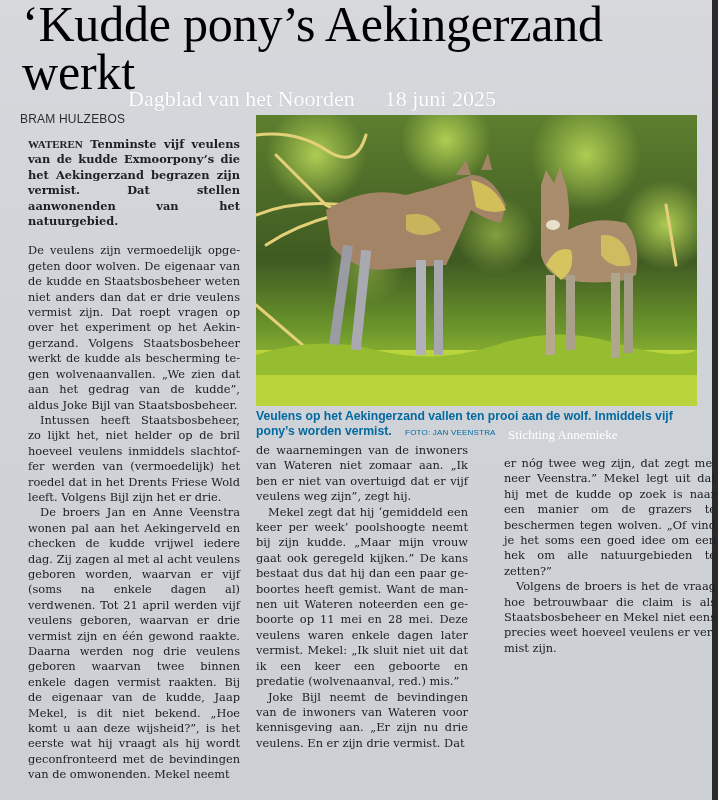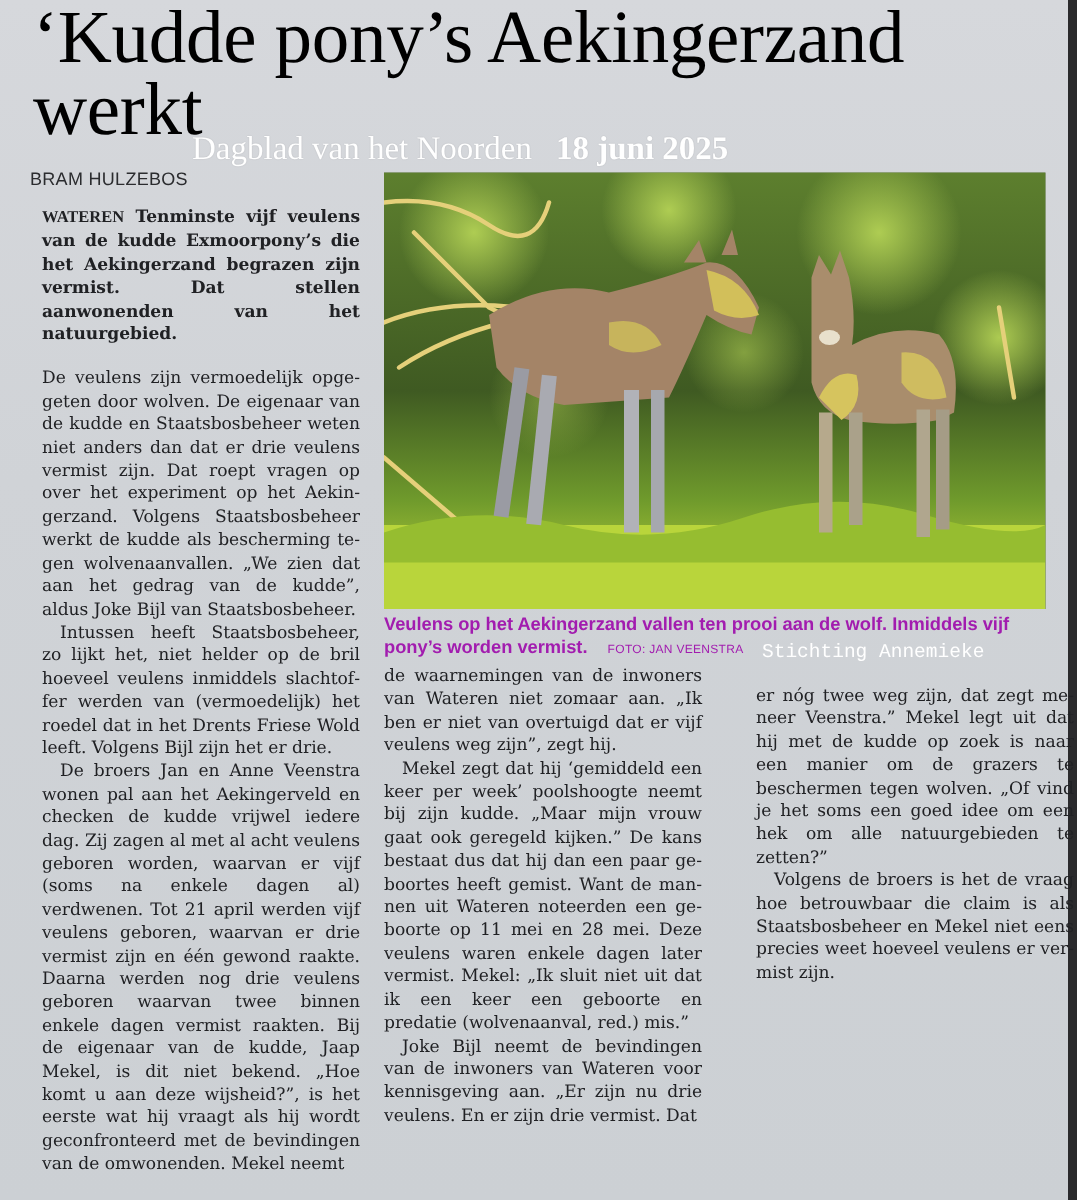--- a/index.html
+++ b/index.html
@@ -23,21 +23,21 @@
     font-family: "Liberation Serif", serif;
     font-size: 50px; line-height: 48px; color: #000000;
     letter-spacing: -0.2px; margin: 0; font-weight: normal;
   }
   .watermark {
     position: absolute; left: 128px; top: 86px;
     font-family: "Liberation Serif", serif;
     font-size: 22px; color: #ffffff; white-space: nowrap;
     text-shadow: 0 0 1px rgba(0,0,0,0.15);
   }
-  .watermark .date { margin-left: 16px; font-weight: bold; }
+  .watermark .date { margin-left: 30px; }
   .byline {
     position: absolute; left: 20px; top: 112px;
     font-family: "Liberation Sans", sans-serif;
     font-size: 12px; letter-spacing: 0.2px; color: #2b2c2f;
   }
   .col {
     position: absolute;
     font-family: "DejaVu Serif", serif;
     font-size: 11.4px; line-height: 15.4px;
     text-align: justify; hyphens: manual;
@@ -51,28 +51,28 @@
   .gap { height: 14px; }
   .col2 { left: 256px; top: 443px; width: 212px; }
   .col3 { left: 504px; top: 456px; width: 212px; }
   .photo {
     position: absolute; left: 256px; top: 115px; width: 441px; height: 291px;
     overflow: hidden; background: #4c6a28;
   }
   .caption {
     position: absolute; left: 256px; top: 409px; width: 450px;
     font-family: "Liberation Sans", sans-serif; font-weight: bold;
-    font-size: 12.2px; line-height: 15px; color: #a21caf;
+    font-size: 12.2px; line-height: 15px; color: #0369a1;
   }
   .credit {
     font-weight: normal; font-size: 8px; margin-left: 10px; letter-spacing: 0.2px;
   }
   .watermark2 {
     position: absolute; left: 508px; top: 427px;
-    font-family: Liberation Mono, monospace; font-size: 13px; color: #ffffff;
+    font-family: Liberation Serif, serif; font-size: 13px; color: #ffffff;
   }
 </style>
 </head>
 <body>
 
 <div class="paper"></div>
 <div class="edge"></div>
 
 <h1 class="headline">
   <span>‘Kudde pony’s Aekingerzand werkt</span><br>

